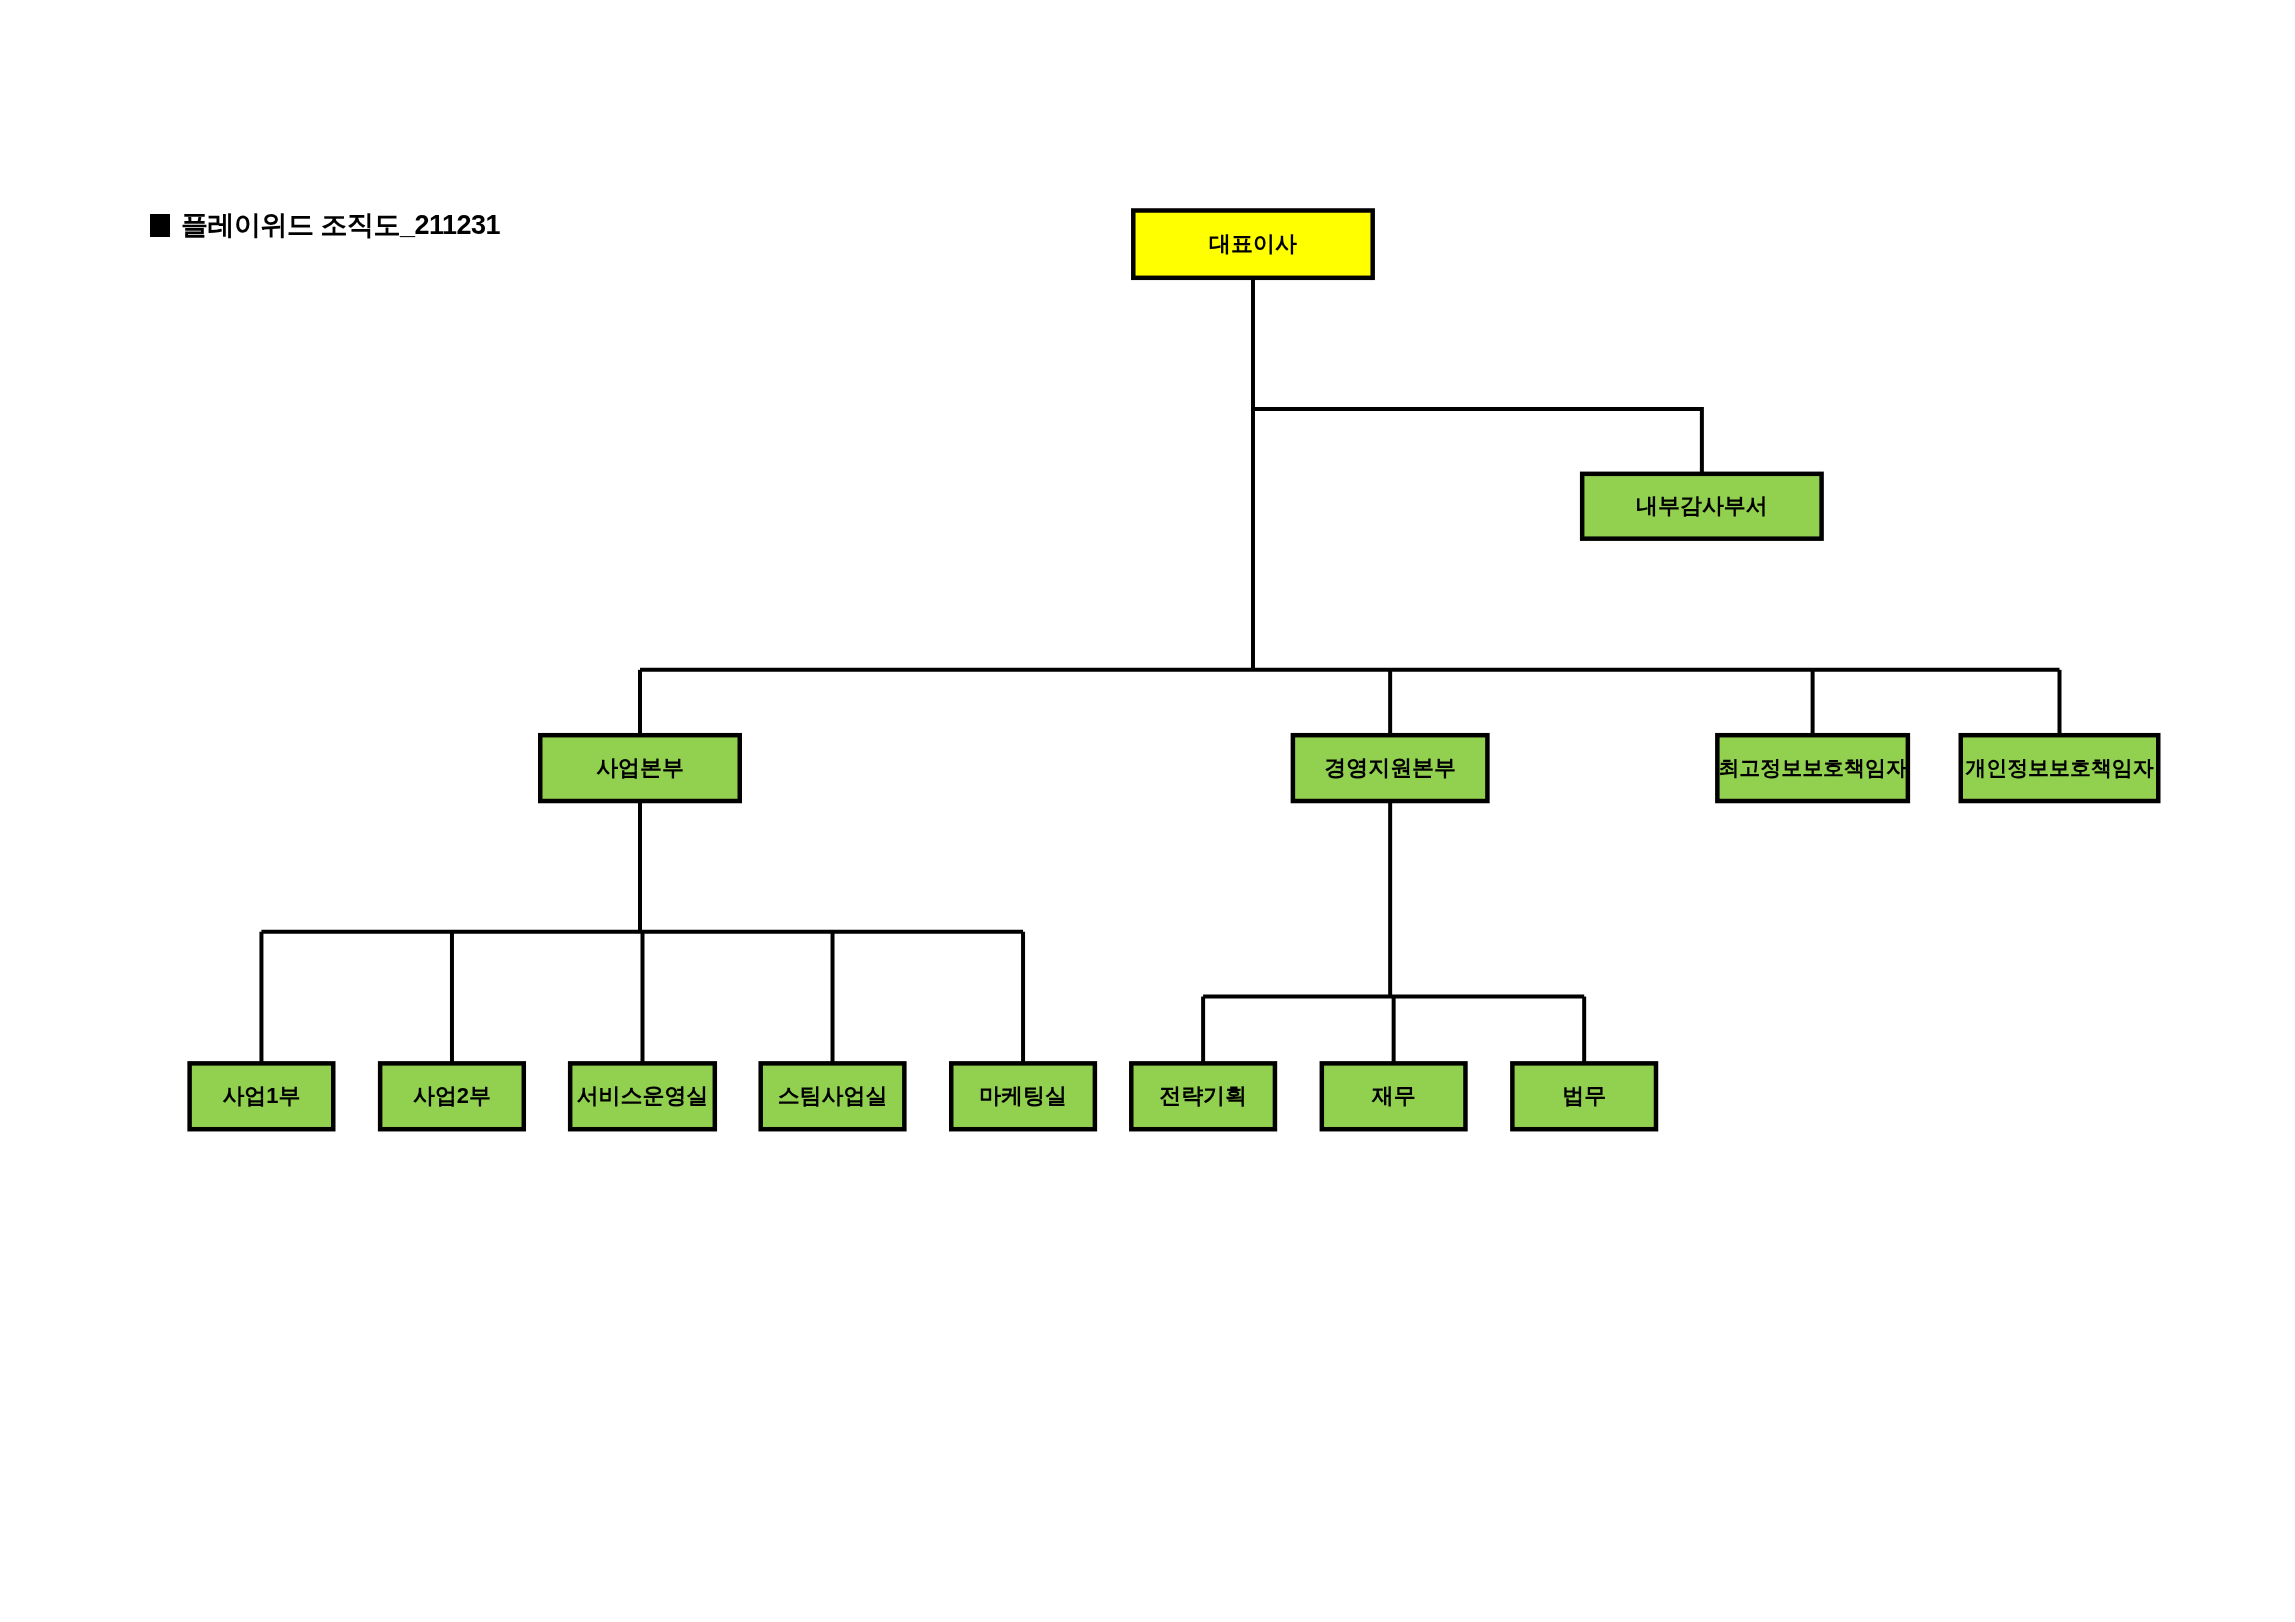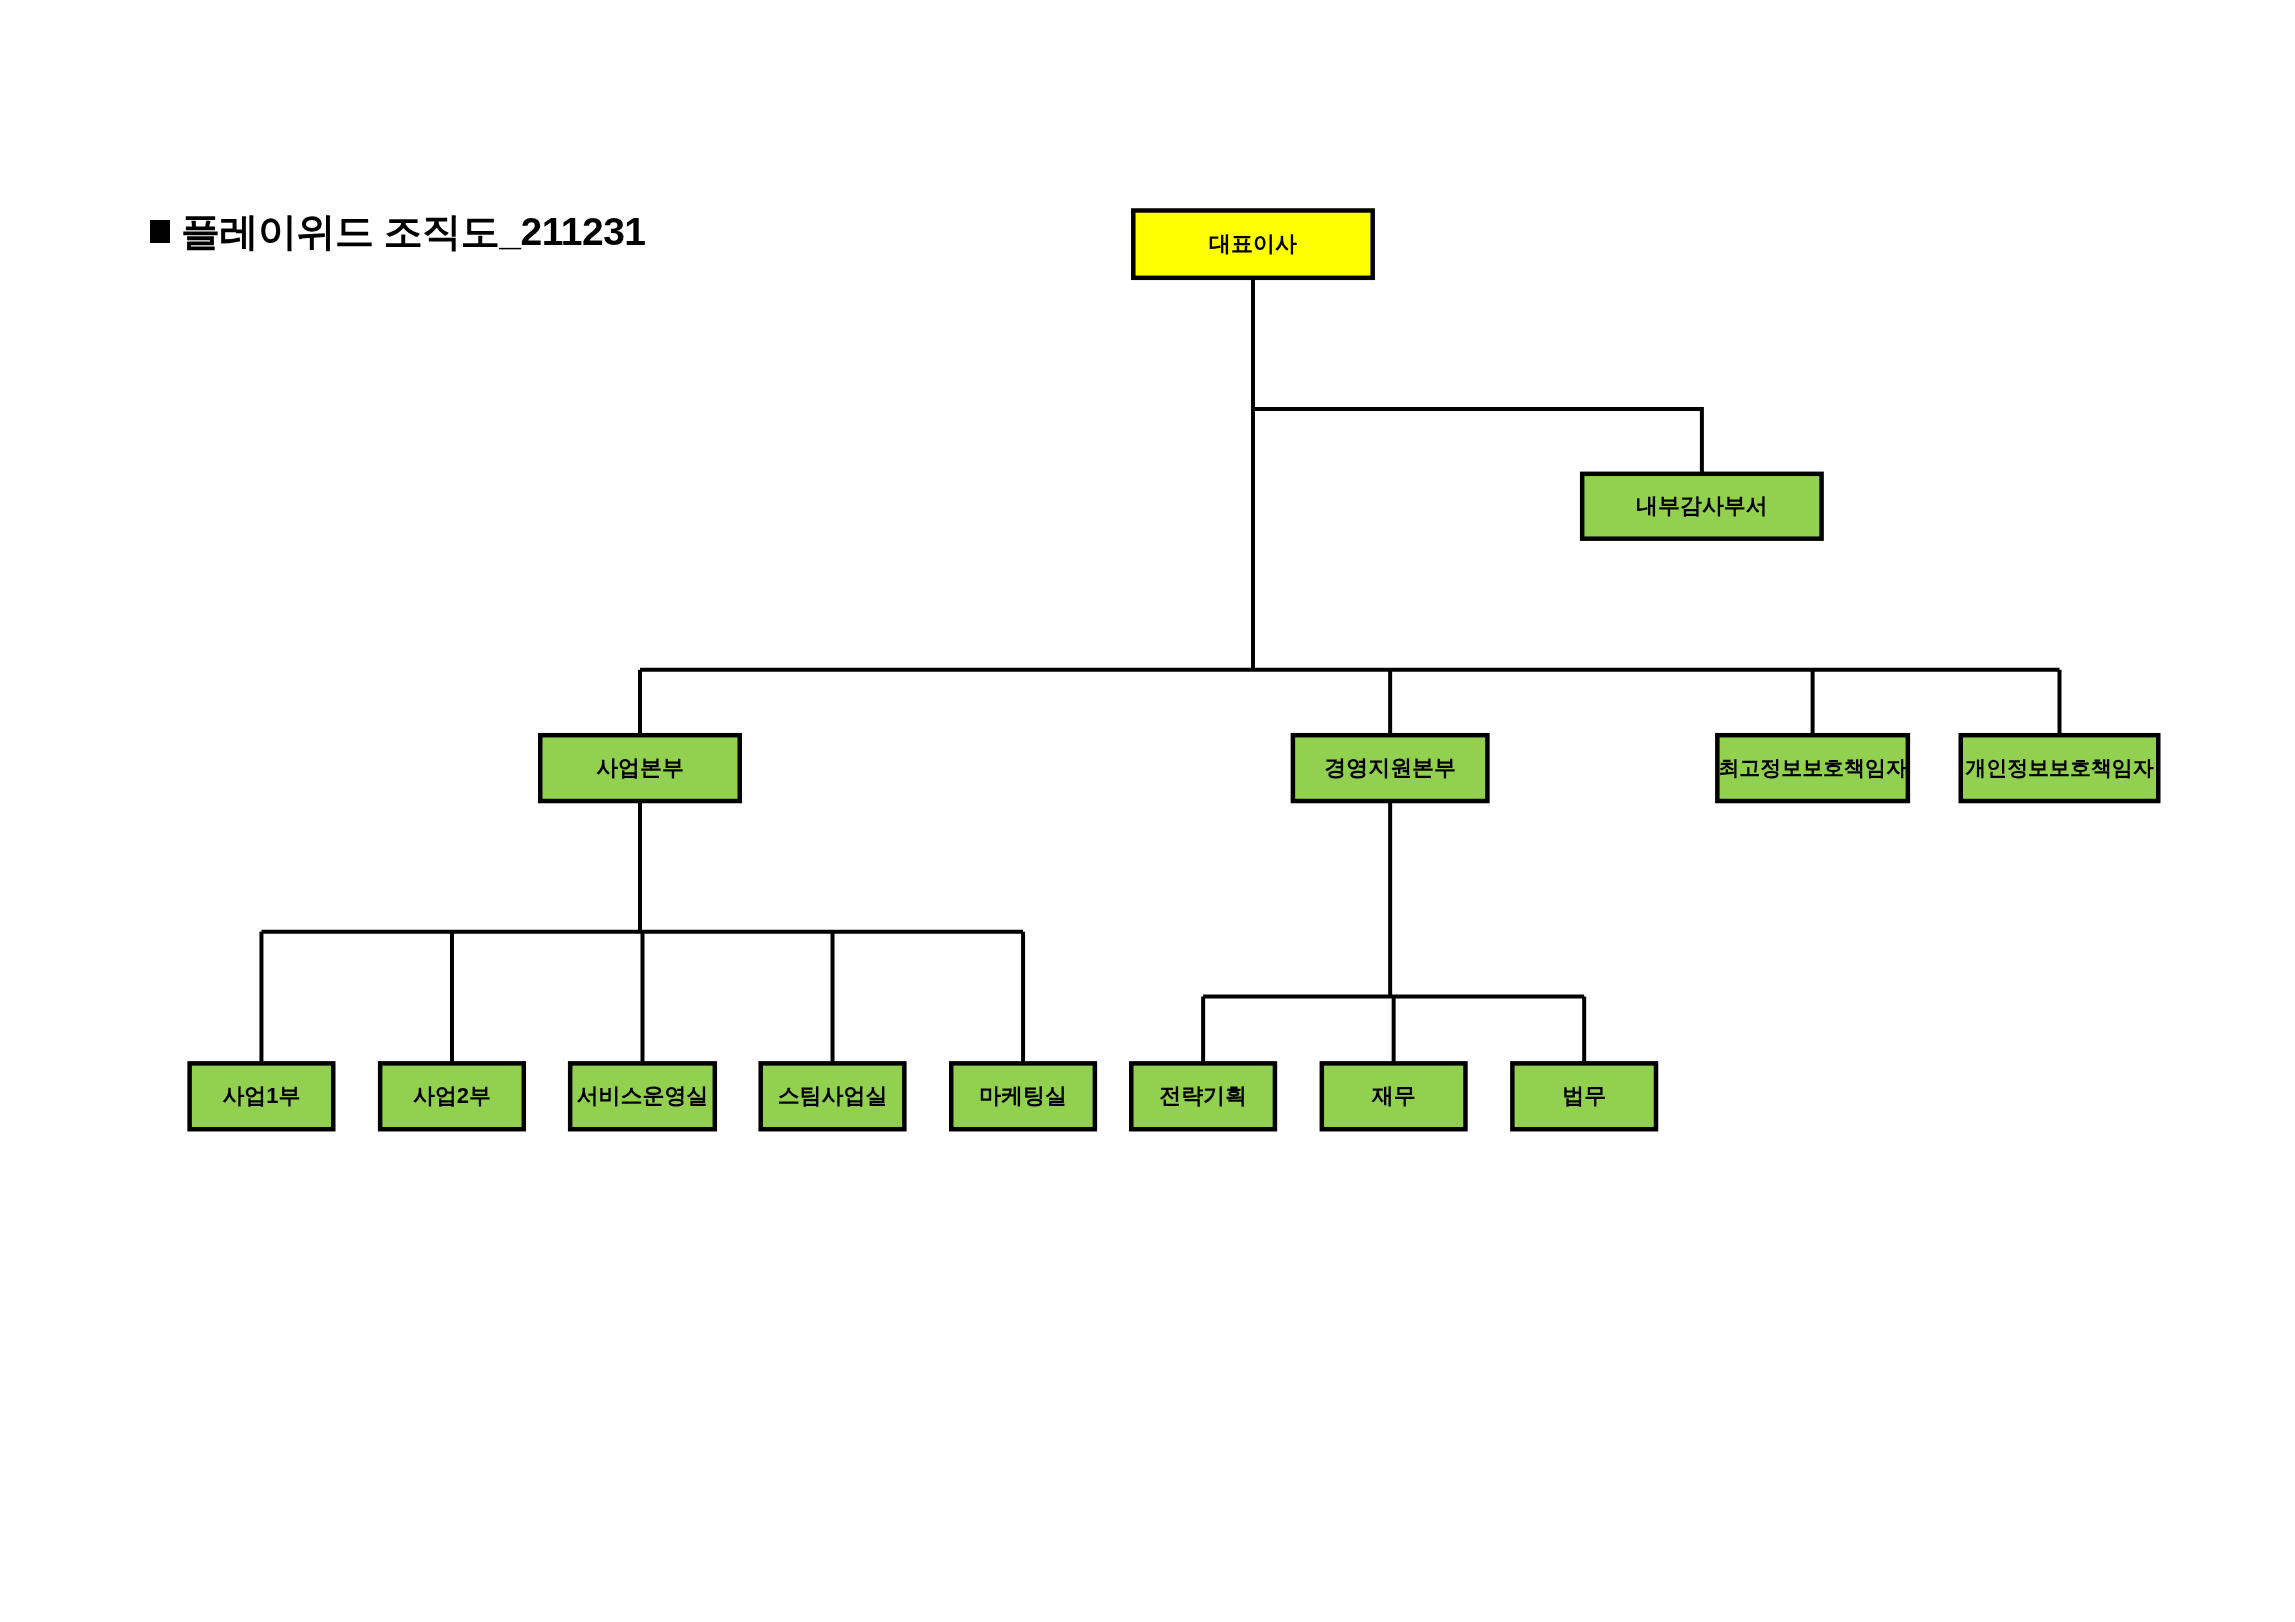--- a/index.html
+++ b/index.html
@@ -29,21 +29,21 @@
     gap: 11px;
     white-space: nowrap;
   }
   .title-bullet {
     width: 20px;
     height: 23px;
     background: #000000;
     display: inline-block;
   }
   .title-text {
-    font-size: 39px;
+    font-size: 27px;
     font-weight: bold;
     color: #000000;
     letter-spacing: -0.5px;
     line-height: 1;
   }
   svg.org-svg {
     position: absolute;
     left: 0;
     top: 0;
     width: 2295px;

